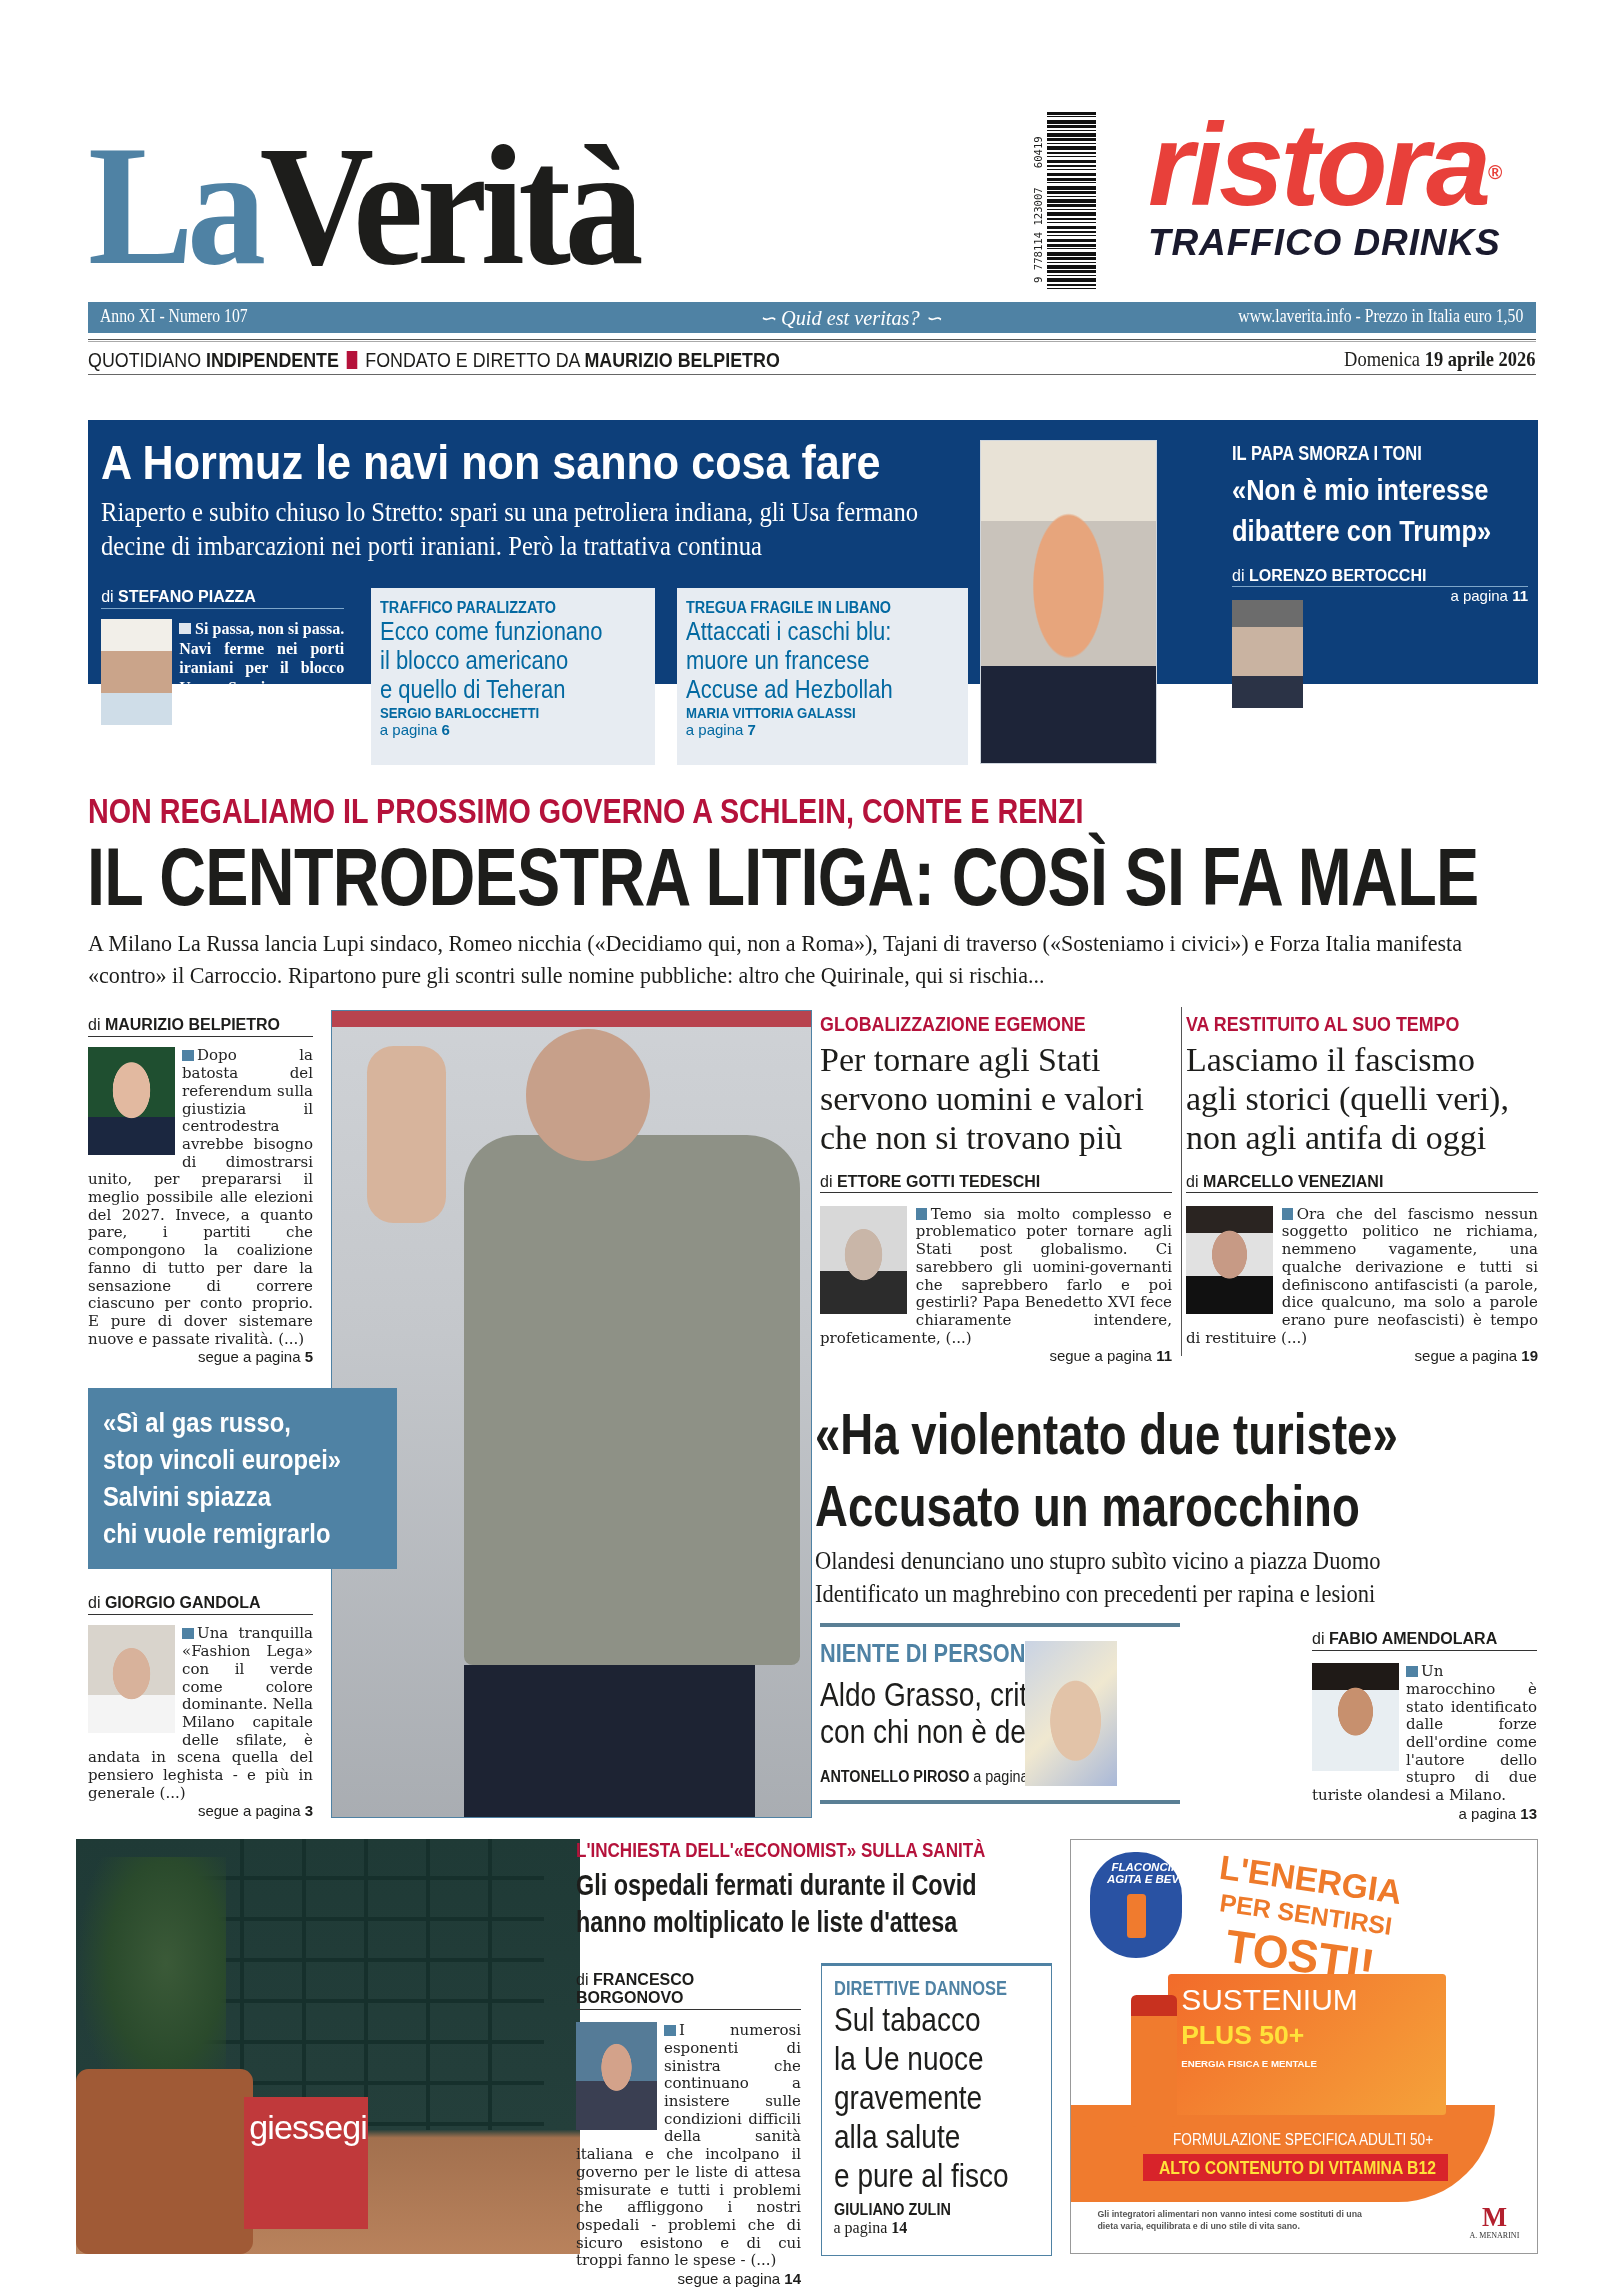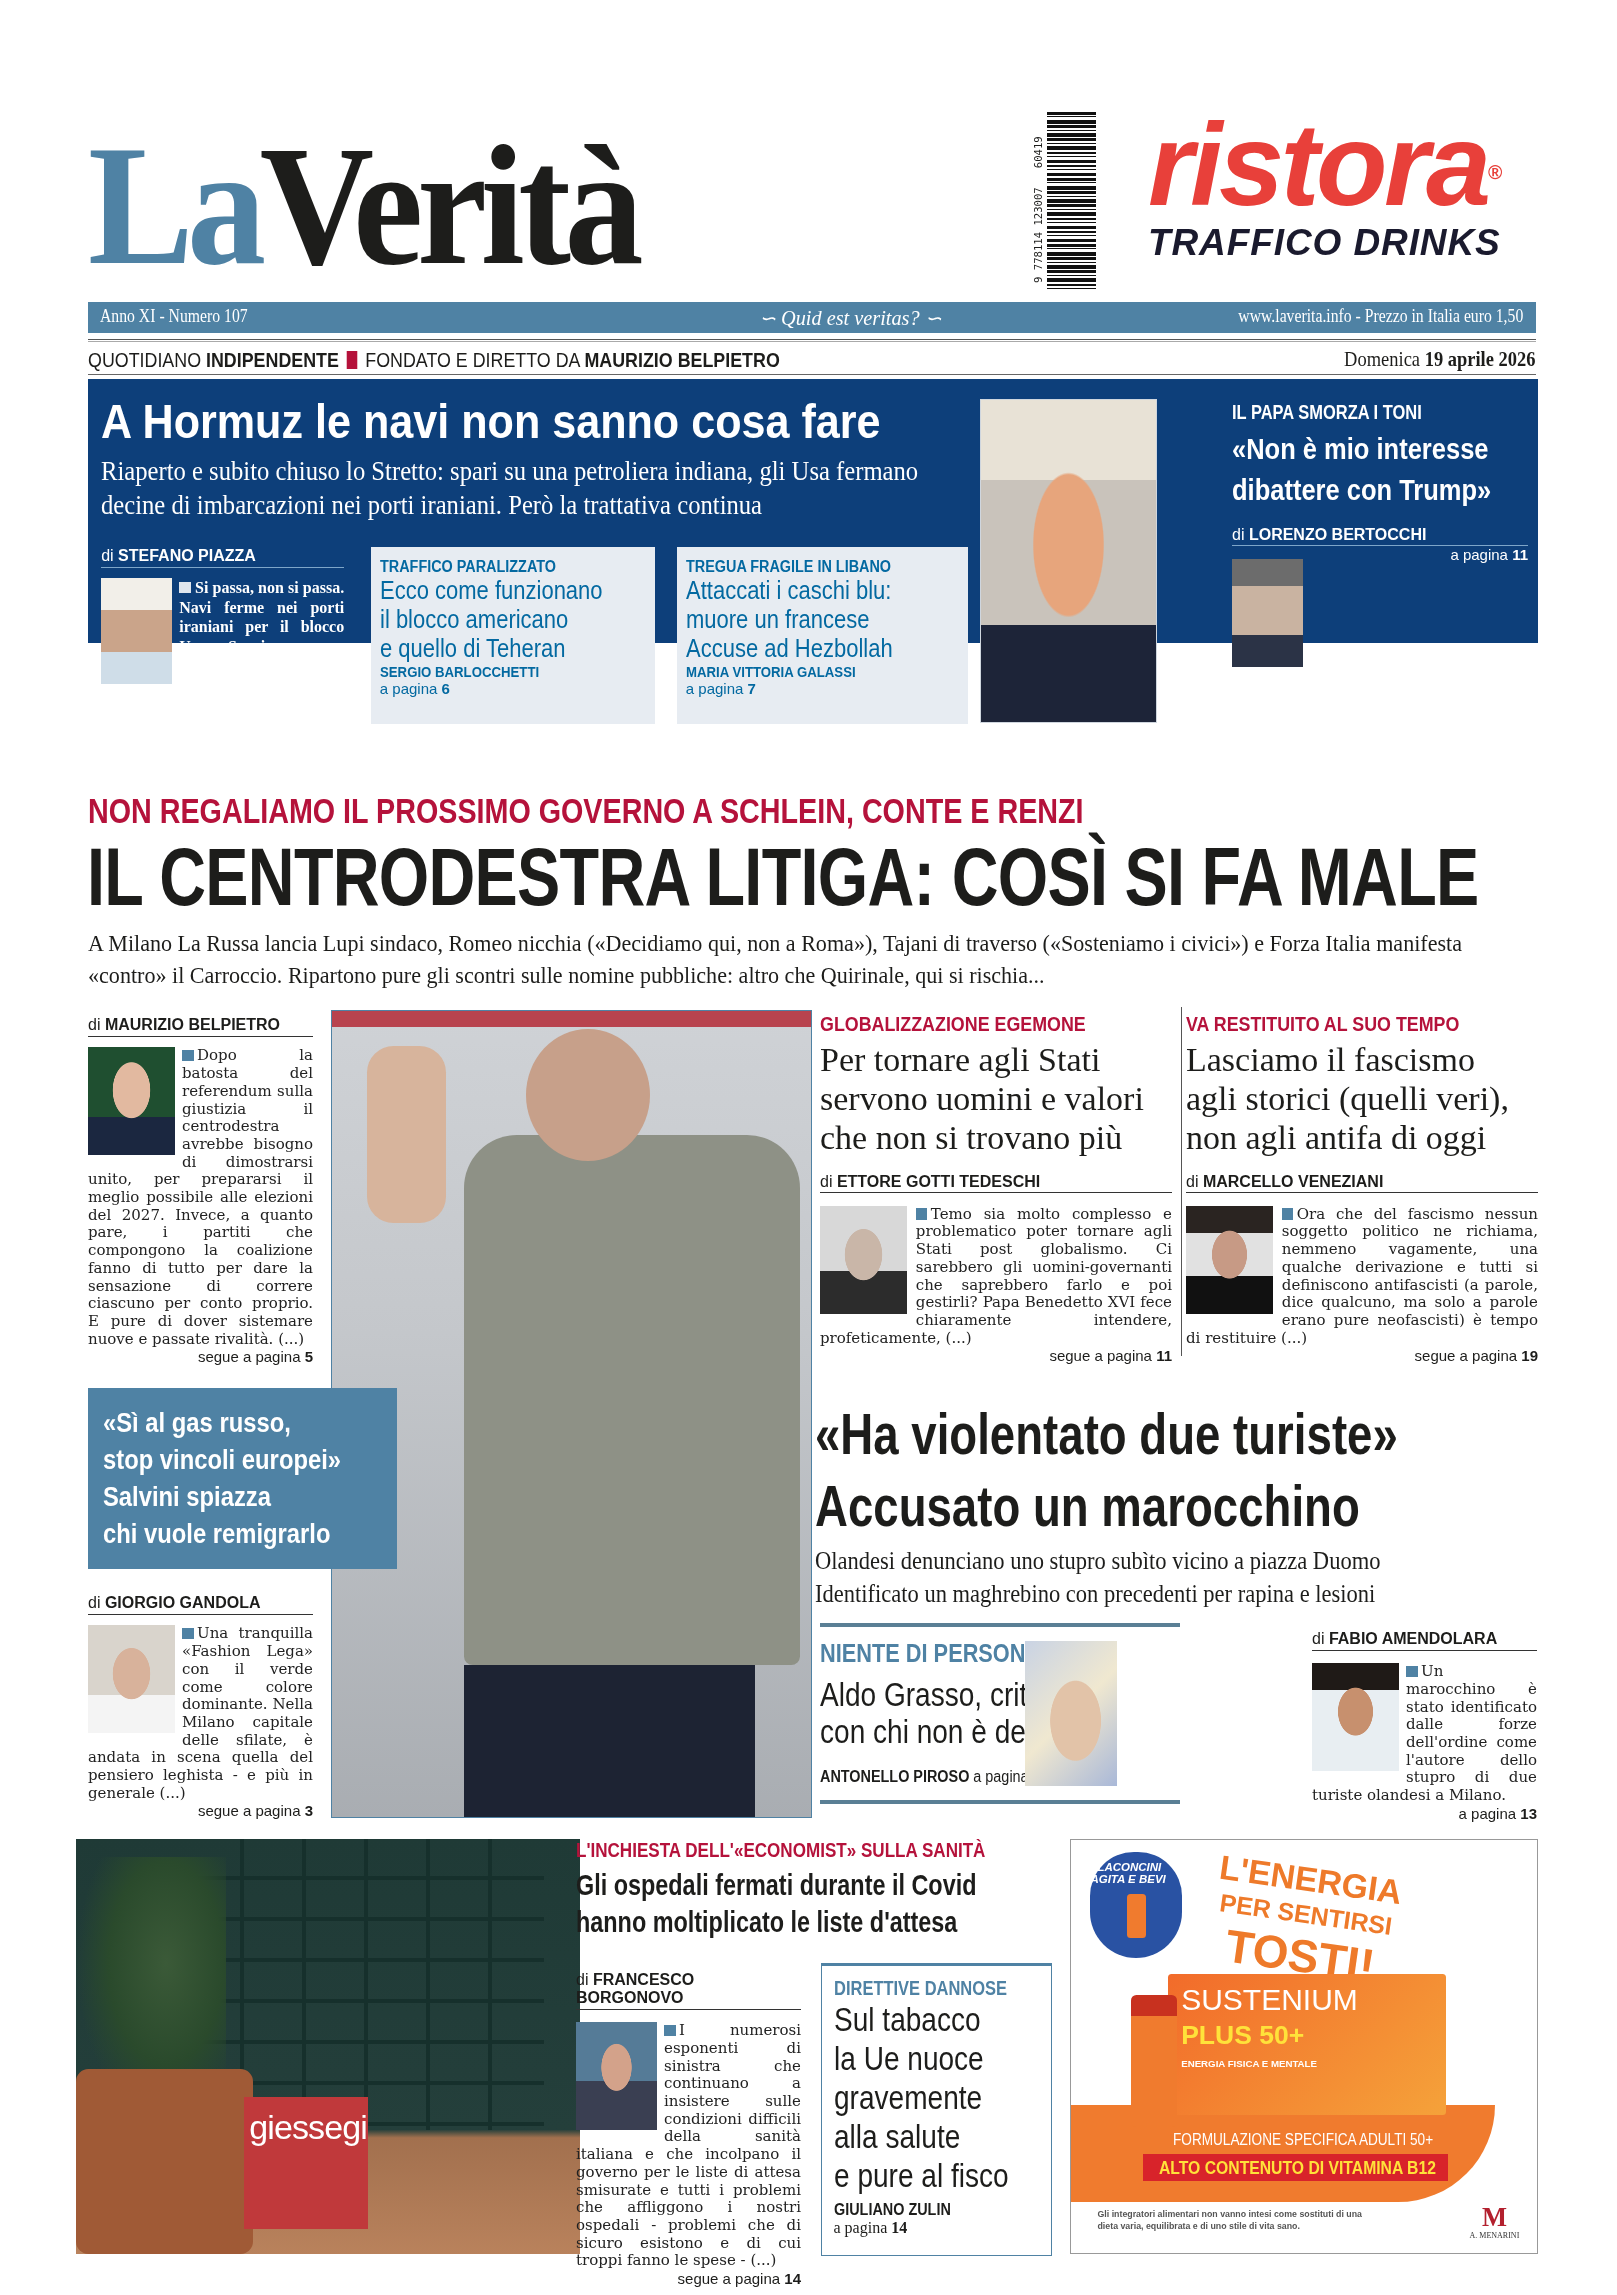--- a/index.html
+++ b/index.html
@@ -22,21 +22,21 @@
   #strip .l { position: absolute; left: 12.4px; top: 4.4px; transform: scaleX(0.85); transform-origin: left; }
   #strip .c { position: absolute; left: 671px; top: 3.5px; font-style: italic; font-size: 20.3px; }
   #strip .r { position: absolute; right: 12.4px; top: 4.4px; transform: scaleX(0.85); transform-origin: right; }
   #rule1 { left: 88px; top: 339px; width: 1448px; height: 2.6px; border-top: 1.8px solid #555; border-bottom: 0.9px solid #aaa; }
   #subline { left: 88px; top: 347px; width: 1448px; height: 28px; border-bottom: 1.8px solid #666; font-family: "Liberation Sans", sans-serif; font-size: 20.3px; }
   #subline .l { position: absolute; left: 0; top: 1.8px; transform: scaleX(0.88); transform-origin: left; white-space: nowrap; }
   #subline .sq { display: inline-block; width: 12.4px; height: 17.7px; background: #b5123b; margin: 0 8.8px; vertical-align: -1.8px; }
   #subline .r { position: absolute; right: 0; top: 0; font-family: "Liberation Serif", serif; font-size: 21px; transform: scaleX(0.88); transform-origin: right; }
 
   
-  #topbox { left: 88px; top: 379px; width: 1450px; height: 264px; background: #0d3f7a; color: #fff; }
+  #topbox { left: 88px; top: 420px; width: 1450px; height: 264px; background: #0d3f7a; color: #fff; }
   #hormuz-title { left: 13.2px; top: 16px; font-size: 49px; line-height: 53px; font-family: "Liberation Sans", sans-serif; font-weight: 700; transform: scaleX(0.88); transform-origin: left; white-space: nowrap; }
   #hormuz-sub { left: 13.2px; top: 75px; width: 892px; font-family: "Liberation Serif", serif; font-size: 26.5px; line-height: 34px; transform: scaleX(0.93); transform-origin: left; }
   .byline-w { font-family: "Liberation Sans", sans-serif; font-size: 16px; border-bottom: 0.9px solid #7ea6c9; padding-bottom: 1.8px; }
   .byline-w b { font-weight: 700; }
   .photo { background: linear-gradient(160deg, #d9d2c8, #8d7c6c); }
   .lead-w { font-family: "Liberation Serif", serif; font-weight: 700; font-size: 16px; line-height: 19.4px; text-align: justify; }
   .sqw { display: inline-block; width: 11.5px; height: 11.5px; background: #dfe6ee; margin-right: 4.4px; }
   .pg { font-family: "Liberation Sans", sans-serif; font-size: 15px; text-align: right; }
   .pg b { font-weight: 700; }
   .subbox { background: #e7ecf2; color: #0369a1; }
@@ -73,21 +73,21 @@
   
   #ad-giessegi { left: 76px; top: 1839px; width: 504px; height: 415px; background: linear-gradient(180deg, #1f3a36 0%, #243f3b 70%, #a2704e 72%, #b9825c 100%); overflow: hidden; text-decoration: underline; }
   #ad-giessegi .logo { position: absolute; left: 168px; top: 258px; width: 124px; height: 132px; background: #c0393b; color: #fff; font-family: "Liberation Sans", sans-serif; font-size: 34px; padding: 10.6px 5.3px; letter-spacing: -0.9px; }
   #ad-giessegi .plant { position: absolute; left: 0; top: 17.7px; width: 150px; height: 265px; background: radial-gradient(ellipse at 60% 40%, #3b5a38 0%, #2a4a2c 45%, transparent 70%); }
   #ad-giessegi .shelves { position: absolute; left: 106px; top: 0; width: 362px; height: 291px; background:
      repeating-linear-gradient(90deg, transparent 0 58px, #16302c 58px 62px),
      repeating-linear-gradient(180deg, transparent 0 37px, #16302c 37px 41px); }
   #ad-giessegi .sofa { position: absolute; left: 0; top: 230px; width: 177px; height: 185px; background: #a05a36; border-radius: 12.4px; }
 
   #ad-sust { left: 1070px; top: 1839px; width: 468px; height: 415px; border: 0.9px solid #999; background: #fff; overflow: hidden; }
-  #ad-sust .badge { position: absolute; left: 19.4px; top: 12.4px; width: 92px; height: 106px; background: #2952a3; border-radius: 44px 44px 46px 46px; color: #fff; font-family: "Liberation Sans", sans-serif; font-weight: 700; font-style: italic; font-size: 11.5px; text-align: left; padding-top: 8.8px; }
+  #ad-sust .badge { position: absolute; left: 19.4px; top: 12.4px; width: 92px; height: 106px; background: #2952a3; border-radius: 44px 44px 46px 46px; color: #fff; font-family: "Liberation Sans", sans-serif; font-weight: 700; font-style: italic; font-size: 11.5px; text-align: right; padding-top: 8.8px; }
   #ad-sust .slogan { position: absolute; left: 119px; top: 22px; width: 230px; text-align: center; color: #ee7a2a; font-family: "Liberation Sans", sans-serif; font-weight: 700; font-size: 34px; line-height: 35px; transform: rotate(8deg); }
   #ad-sust .box { position: absolute; left: 97px; top: 134px; width: 278px; height: 141px; background: linear-gradient(135deg, #f26b2a, #f5a23a); border-radius: 3.5px; }
   #ad-sust .box .name { position: absolute; left: 13.2px; top: 8.8px; color: #fff; font-family: "Liberation Sans", sans-serif; font-size: 30px; }
   #ad-sust .box .plus { position: absolute; left: 13.2px; top: 46px; color: #ffe23a; font-family: "Liberation Sans", sans-serif; font-weight: 700; font-size: 26.5px; }
   #ad-sust .box .small { position: absolute; left: 13.2px; top: 84px; color: #fff; font-family: "Liberation Sans", sans-serif; font-weight: 700; font-size: 9.7px; }
   #ad-sust .bottle { position: absolute; left: 60px; top: 155px; width: 46px; height: 132px; background: #f07b2e; border-radius: 5.3px; border-top: 21px solid #c8311f; }
   #ad-sust .wave { position: absolute; left: 0; top: 265px; width: 424px; height: 97px; background: #f07b2e; border-radius: 0 0 106px 0; }
   #ad-sust .f1 { position: absolute; left: 102px; top: 291px; color: #fff; font-family: "Liberation Sans", sans-serif; font-size: 16px; transform: scaleX(0.85); transform-origin: left; white-space: nowrap; }
   #ad-sust .f2 { position: absolute; left: 72px; top: 314px; width: 305px; height: 26.5px; background: #d8232a; color: #ffe23a; font-family: "Liberation Sans", sans-serif; font-weight: 700; font-size: 18.5px; padding: 2.6px 0 0 16px; white-space: nowrap; }
   #ad-sust .disc { position: absolute; left: 26.5px; top: 369px; width: 265px; font-family: "Liberation Sans", sans-serif; font-weight: 700; font-size: 8.8px; color: #555; line-height: 11.5px; }

